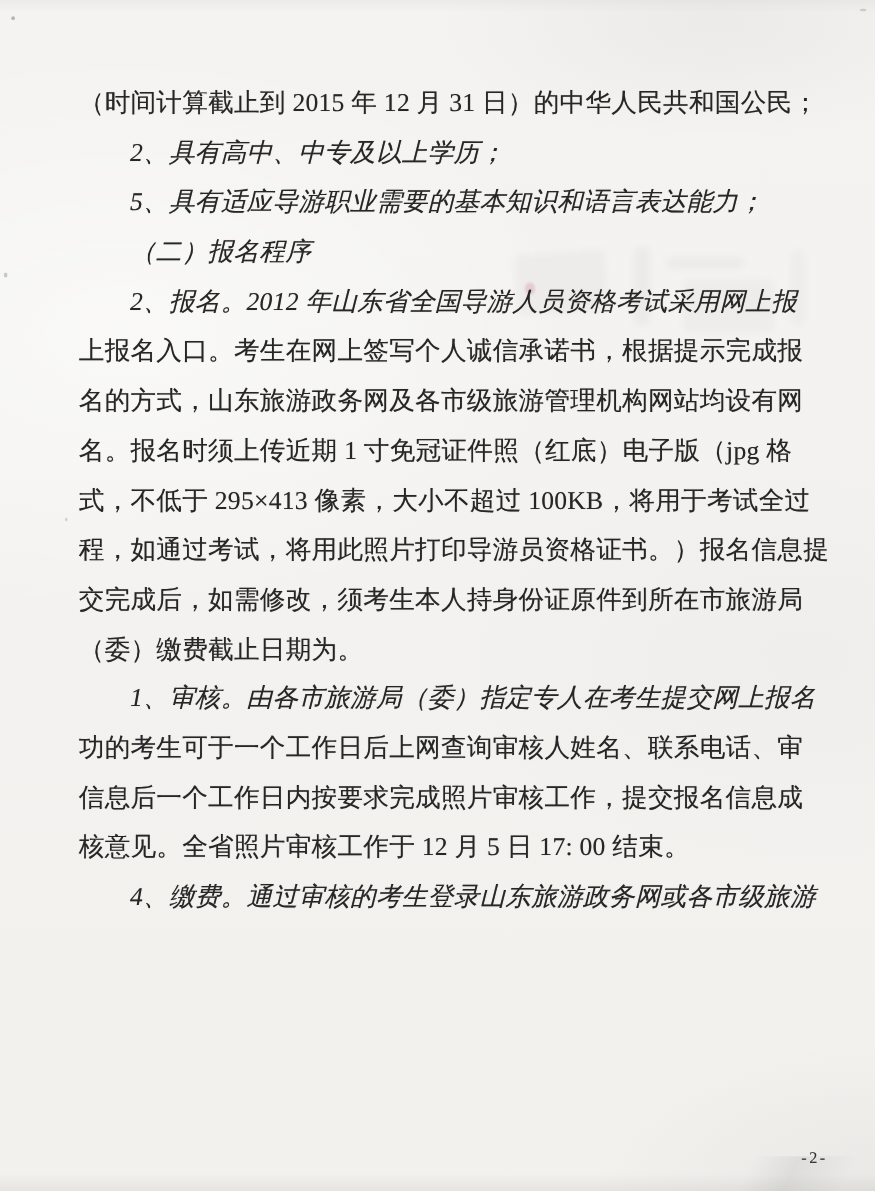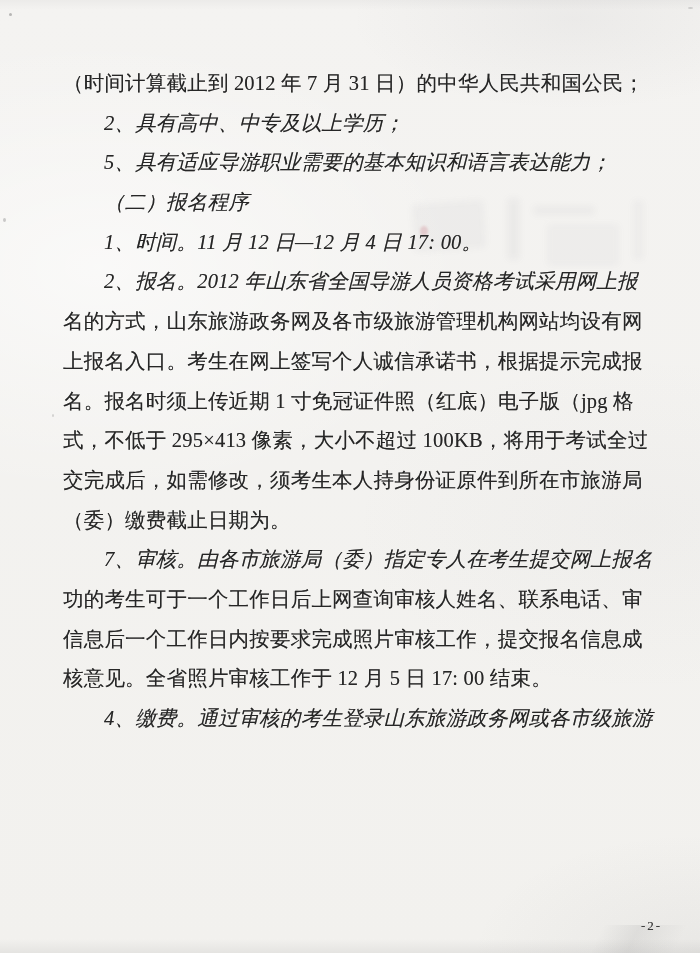--- a/index.html
+++ b/index.html
@@ -67,33 +67,33 @@
       <i class="s5"></i>
   </div>
 
   <span class="speck sp1"></span>
   <span class="speck sp2"></span>
   <span class="speck sp3"></span>
   <span class="speck sp4"></span>
   <span class="speck sp5"></span>
 
   <div class="textblock">
-    <div class="line">（时间计算截止到 2012 年 7 月 31 日）的中华人民共和国公民；</div>
+    <div class="line">（时间计算截止到 2015 年 12 月 31 日）的中华人民共和国公民；</div>
     <div class="line indent">2、具有高中、中专及以上学历；</div>
     <div class="line indent">5、具有适应导游职业需要的基本知识和语言表达能力；</div>
     <div class="line indent">（二）报名程序</div>
-    <div class="line indent">1、时间。11 月 12 日—12 月 4 日 17: 00。</div>
     <div class="line indent">2、报名。2012 年山东省全国导游人员资格考试采用网上报</div>
+    <div class="line">上报名入口。考生在网上签写个人诚信承诺书，根据提示完成报</div>
     <div class="line">名的方式，山东旅游政务网及各市级旅游管理机构网站均设有网</div>
-    <div class="line">上报名入口。考生在网上签写个人诚信承诺书，根据提示完成报</div>
     <div class="line">名。报名时须上传近期 1 寸免冠证件照（红底）电子版（jpg 格</div>
     <div class="line">式，不低于 295×413 像素，大小不超过 100KB，将用于考试全过</div>
+    <div class="line">程，如通过考试，将用此照片打印导游员资格证书。）报名信息提</div>
     <div class="line">交完成后，如需修改，须考生本人持身份证原件到所在市旅游局</div>
     <div class="line">（委）缴费截止日期为。</div>
-    <div class="line indent">7、审核。由各市旅游局（委）指定专人在考生提交网上报名</div>
+    <div class="line indent">1、审核。由各市旅游局（委）指定专人在考生提交网上报名</div>
     <div class="line">功的考生可于一个工作日后上网查询审核人姓名、联系电话、审</div>
     <div class="line">信息后一个工作日内按要求完成照片审核工作，提交报名信息成</div>
     <div class="line">核意见。全省照片审核工作于 12 月 5 日 17: 00 结束。</div>
     <div class="line indent">4、缴费。通过审核的考生登录山东旅游政务网或各市级旅游</div>
   </div>
 
   <div class="pagenum">-2-</div>
 
   <div class="corner-streak"></div>
   <div class="bottom-shade"></div>

